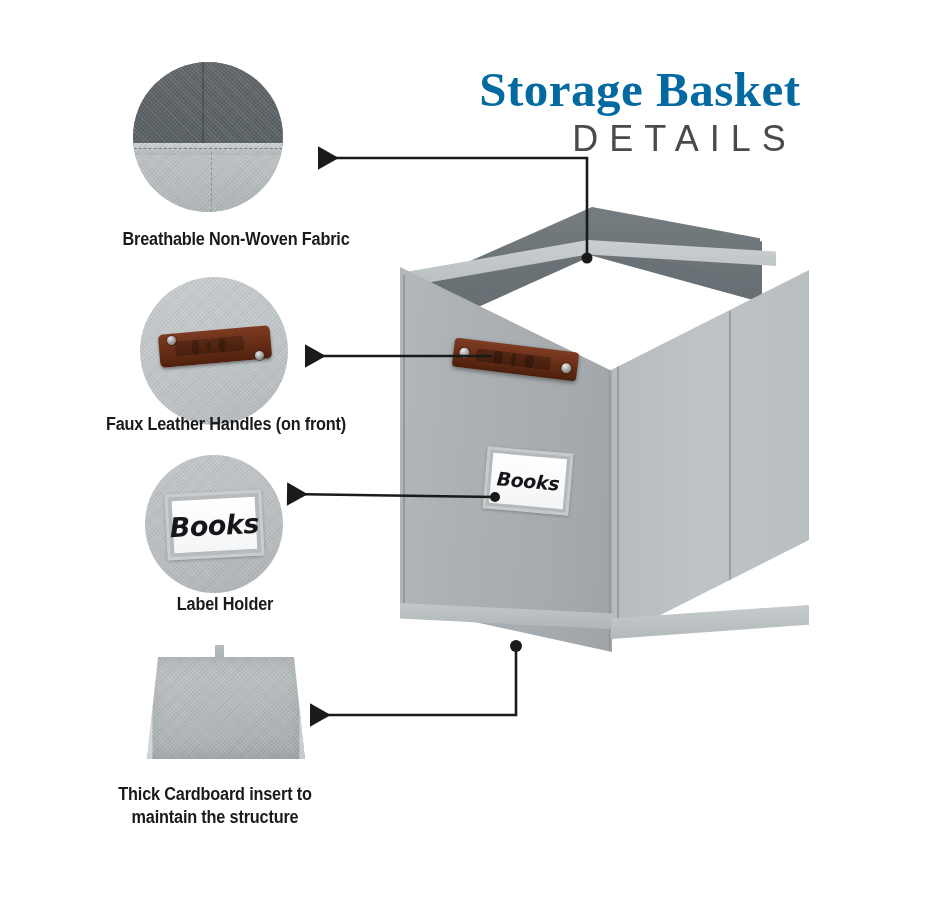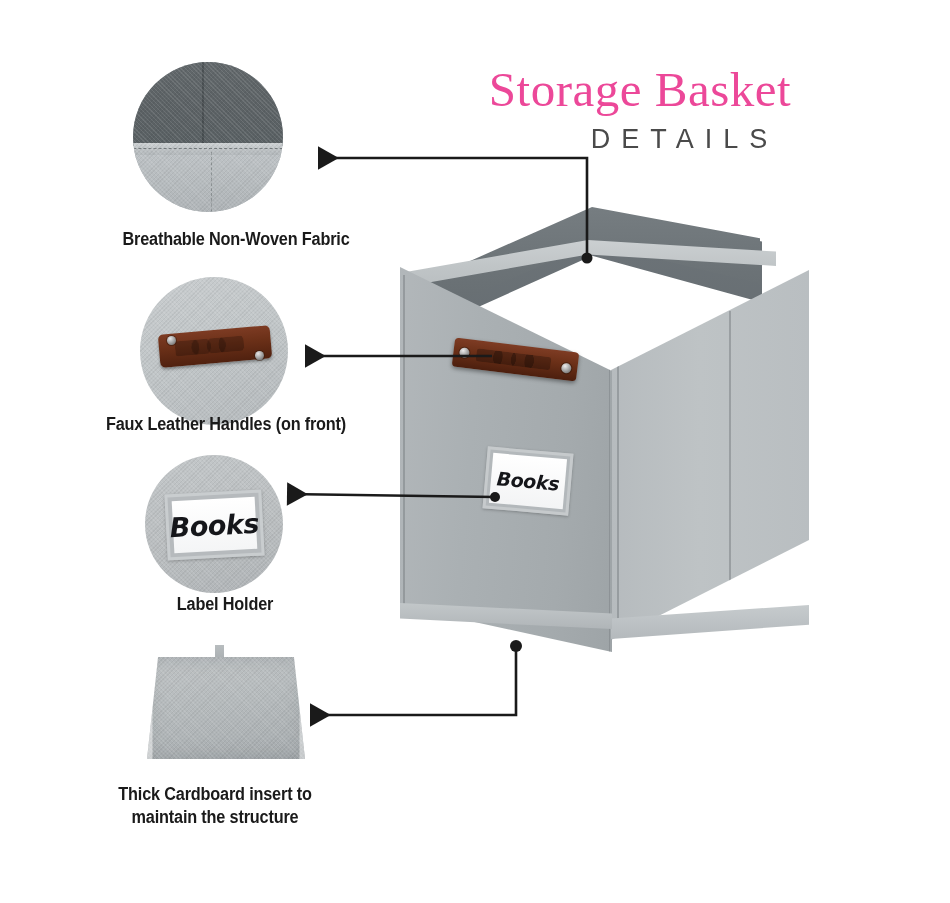--- a/index.html
+++ b/index.html
@@ -9,26 +9,26 @@
     background:#ffffff;
     font-family:"Liberation Sans", sans-serif;
     overflow:hidden;
   }
   #page { position:relative; width:950px; height:903px; background:#fff; }
 
   
   .title-block { position:absolute; left:440px; top:62px; width:400px; text-align:center; }
   .main-title {
     font-family:"Liberation Serif", serif;
-    font-size:49px; line-height:56px; color:#ec4899;
-    letter-spacing:0.5px; white-space:nowrap;
+    font-size:49px; line-height:56px; color:#0369a1;
+    letter-spacing:0.5px; white-space:nowrap;font-weight:bold;
   }
   .sub-title {
     font-family:"Liberation Sans", sans-serif;
-    font-size:27px; line-height:34px; color:#4a4a4a;
+    font-size:36px; line-height:34px; color:#4a4a4a;
     letter-spacing:11px; padding-left:11px;
     margin-top:4px; margin-left:78px;
   }
 
   
   .caption {
     position:absolute; text-align:center;
     font-family:"Liberation Sans", sans-serif;
     font-weight:bold; font-size:17.5px; line-height:22px;
     color:#1a1a1a; letter-spacing:-0.2px;

